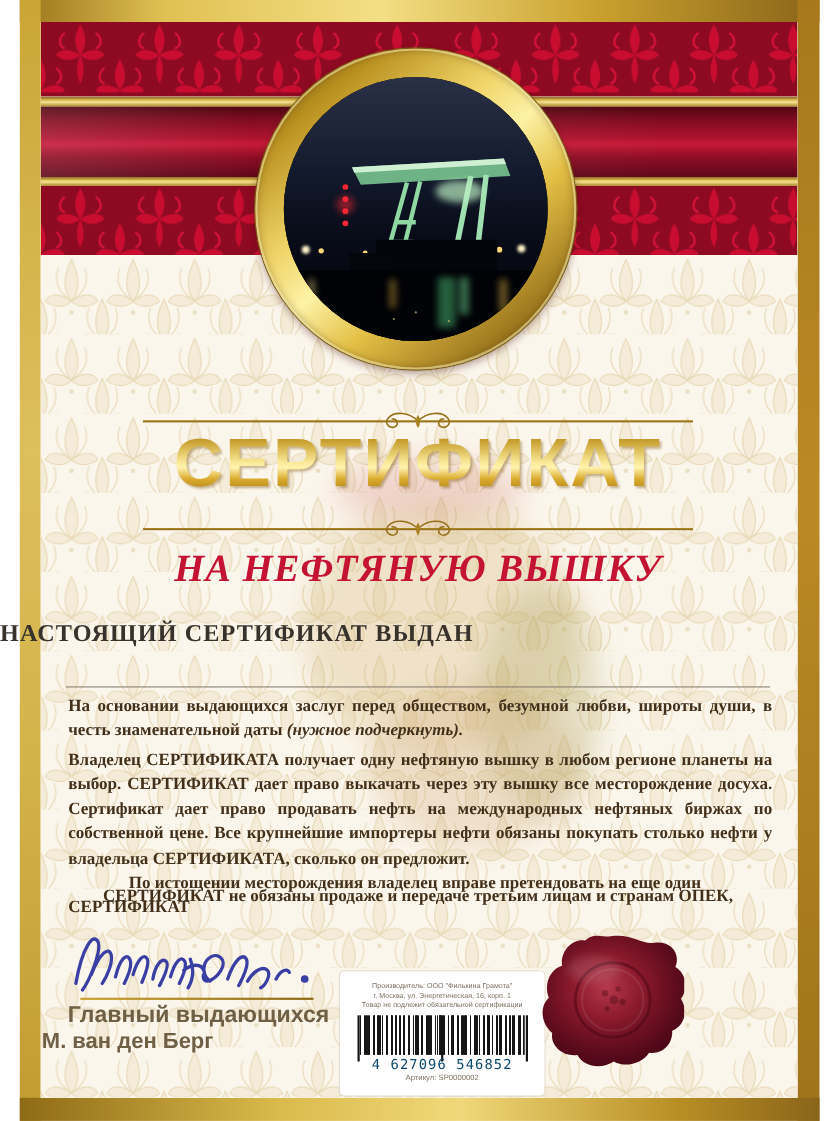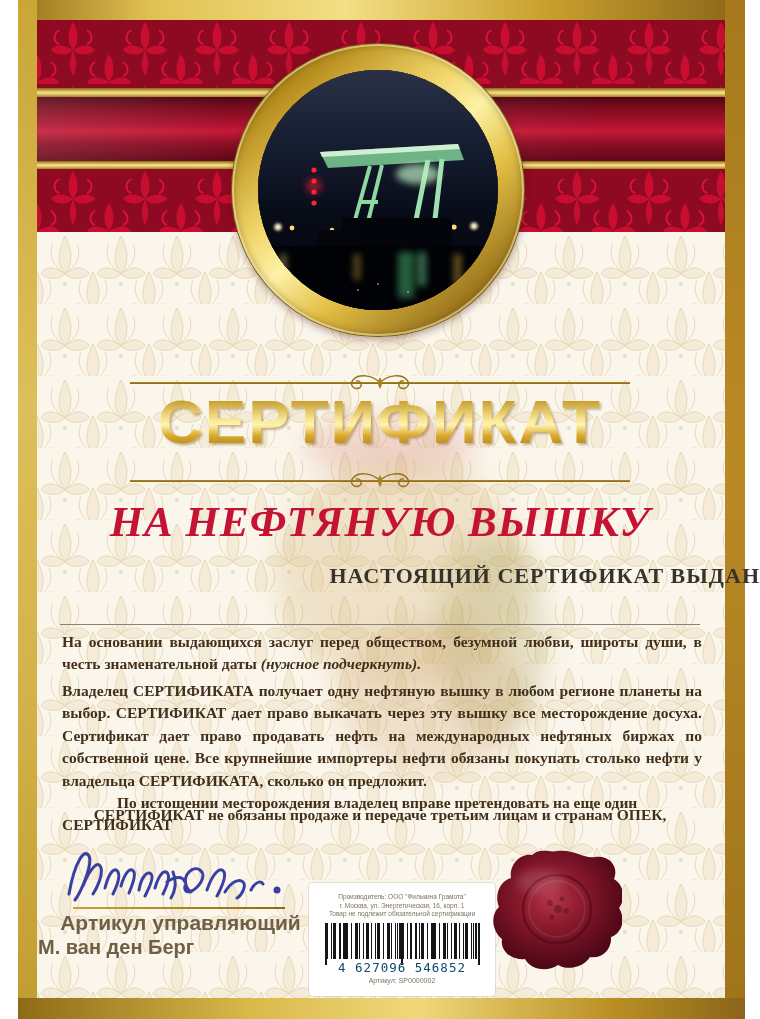--- a/index.html
+++ b/index.html
@@ -50,22 +50,22 @@
   .orn svg{position:absolute;left:50%;top:0;transform:translateX(-50%);}
 
   
   .title{left:0;right:0;top:386px;text-align:center;
     font-family:"Liberation Sans",sans-serif;font-weight:800;font-size:62px;letter-spacing:2px;
     background:linear-gradient(180deg,#8f6a10 0%,#caa233 22%,#f9e896 48%,#ffF3ae 55%,#d9a92c 70%,#8f6a10 100%);
     -webkit-background-clip:text;background-clip:text;color:transparent;
     filter:drop-shadow(2px 2px 1px rgba(120,80,8,.40));}
   .subtitle{left:0;right:0;top:497px;text-align:center;
     font-family:"Liberation Serif",serif;font-style:italic;font-weight:700;
-    font-size:43px;color:#c51333;letter-spacing:1px;}
-  .issued{left:0;right:0;top:563px;text-align:right;
+    font-size:35px;color:#c51333;letter-spacing:1px;}
+  .issued{left:0;right:0;top:563px;text-align:left;
     font-weight:700;font-size:22px;color:#37322c;letter-spacing:1px;}
   .name-line{left:60px;right:60px;top:624px;height:0;border-top:1.5px solid #8a8274;}
   .bodytext{font-size:15.5px;font-weight:700;color:#42301a;line-height:22.4px;text-align:justify;}
   .p1{left:62px;right:58px;top:631px;}
   .p1 .note{font-style:italic;font-weight:700;margin-left:4px;}
   .p2{left:62px;right:58px;top:680px;}
   .p2 .addendum{display:block;text-indent:55px;text-align:left;}
   .restrict{left:40px;right:40px;top:803px;text-align:center;
     font-weight:700;font-size:15.5px;color:#42301a;line-height:23px;}
 
@@ -279,21 +279,21 @@
 
   <div class="abs restrict">
     <span style="display:block">СЕРТИФИКАТ не обязаны продаже и передаче третьим лицам и странам ОПЕК,</span>
   </div>
 
   <svg class="abs sig-svg" viewBox="0 0 250 66">
     <path d="M14,52 C20,18 30,6 34,14 C38,22 26,50 20,58 M28,44 C36,24 44,18 46,26 C48,33 42,46 38,52 M50,46 C54,30 60,24 63,30 C66,36 60,48 58,52 M66,44 C70,30 76,24 79,30 C81,35 76,46 74,51 M84,48 C86,36 92,28 96,32 C100,36 92,50 90,54 M100,46 C104,32 110,26 113,32 C115,37 110,48 108,52 M118,30 C122,40 120,50 116,56 M112,40 C120,34 128,34 130,40 M136,50 C130,46 128,36 134,30 C142,22 152,30 146,40 C140,50 128,54 130,44 M152,48 C158,30 166,24 169,30 C172,36 164,50 162,54 M170,50 C176,40 184,36 188,40 C192,44 186,54 182,56 M196,48 C200,40 206,38 208,42" stroke="#3a3fa3" stroke-width="3" fill="none" stroke-linecap="round"></path>
     <circle cx="222" cy="48" r="3.5" fill="#3a3fa3"></circle>
   </svg>
   <div class="abs sig-underline"></div>
-  <div class="abs sig-role">Артикул управляющий</div>
+  <div class="abs sig-role">Главный выдающихся</div>
   <div class="abs sig-name">М. ван ден Берг</div>
 
   <div class="abs bc-panel">
     <div class="bc-small bc-l1">Производитель: ООО "Филькина Грамота"</div>
     <div class="bc-small bc-l2">г. Москва, ул. Энергетическая, 16, корп. 1</div>
     <div class="bc-small bc-l3">Товар не подлежит обязательной сертификации</div>
     <div class="bars"></div>
     <div class="guard g-left"></div>
     <div class="guard g-mid"></div>
     <div class="guard g-right"></div>

